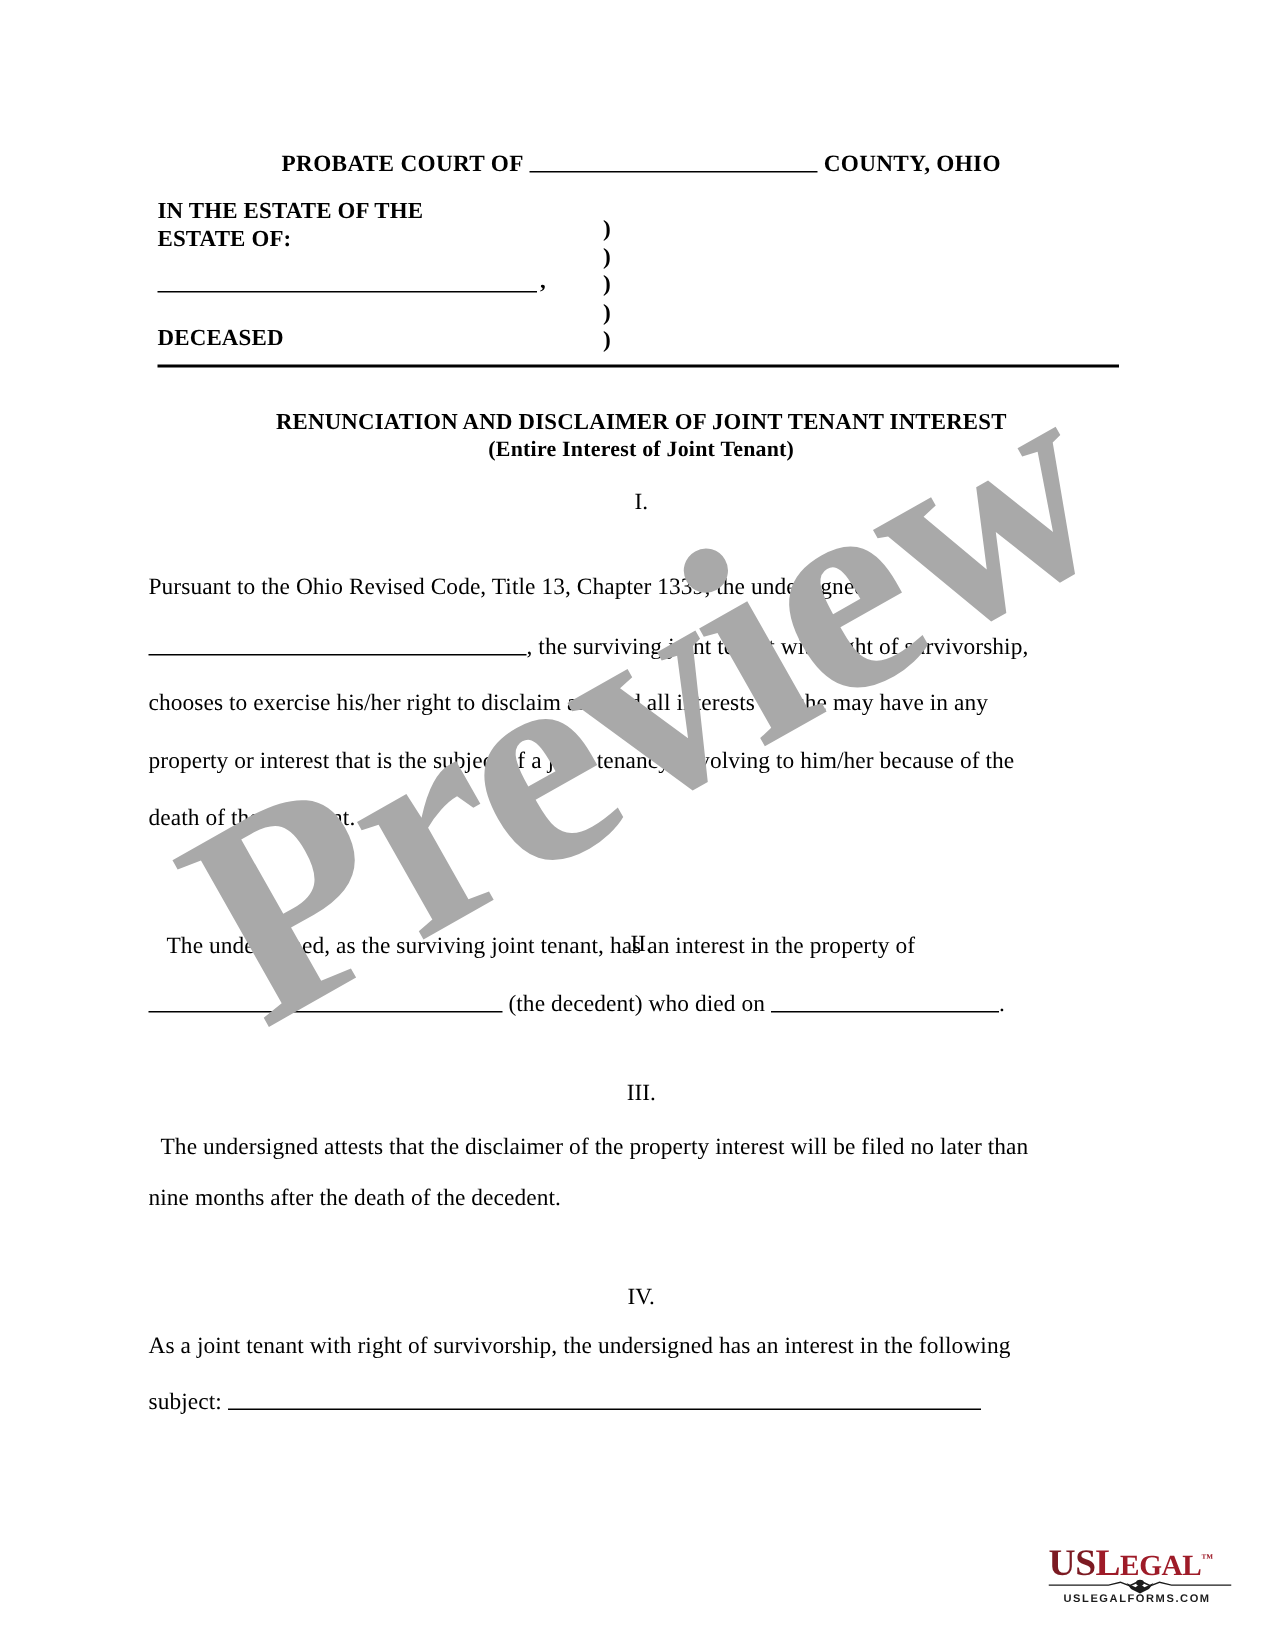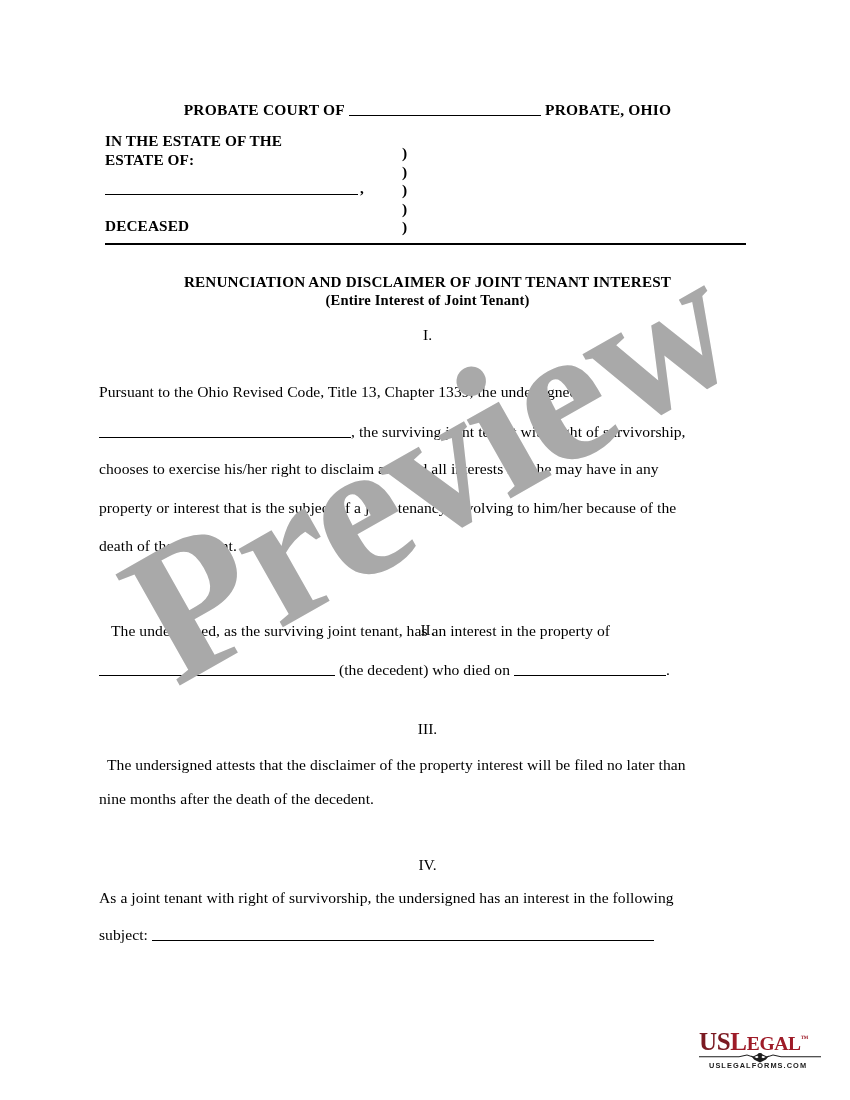--- a/index.html
+++ b/index.html
@@ -272,21 +272,21 @@
   }
 </style>
 </head>
 <body>
 
 <div id="page">
 
   <div id="content">
 
     <div class="court-line">
-      <span>PROBATE COURT OF</span><span class="blank"></span><span>PROBATE, OHIO</span>
+      <span>PROBATE COURT OF</span><span class="blank"></span><span>COUNTY, OHIO</span>
     </div>
 
     <div class="caption">
       <div class="caption-left">
         <span>IN THE ESTATE OF THE</span><br>
         <span>ESTATE OF:</span>
       </div>
       <div class="estate-blank"></div>
       <div class="estate-comma">,</div>
       <div class="deceased">DECEASED</div>

